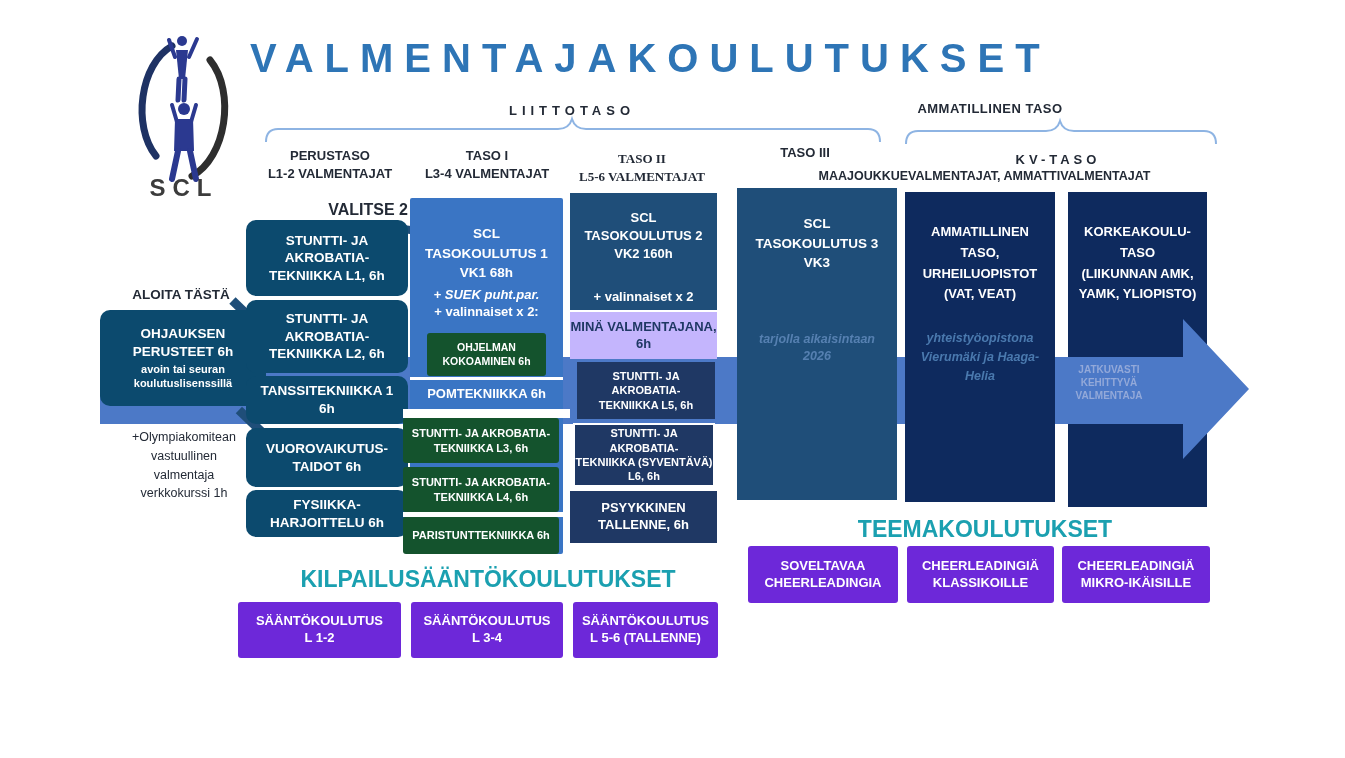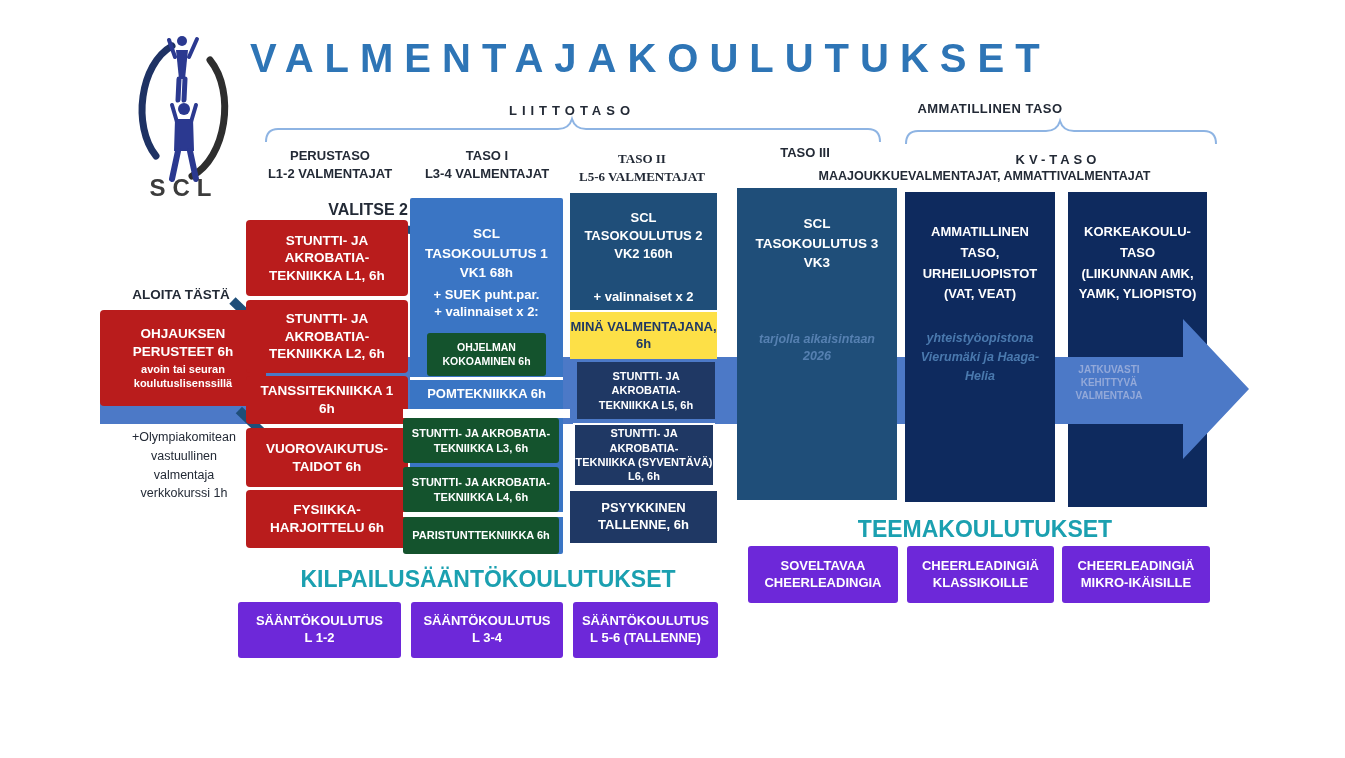--- a/index.html
+++ b/index.html
@@ -12,28 +12,28 @@
   .ctr { text-align:center; }
   .dark { color:#232A36; }
   .bold { font-weight:bold; }
   
   .box {
     position:absolute; display:flex; flex-direction:column;
     align-items:center; justify-content:center; text-align:center;
     white-space:pre-line; font-weight:bold; color:#fff; z-index:3;
     box-sizing:border-box; line-height:1.3;
   }
-  .cyan   { background:#b91c1c; border-radius:4px; font-size:13.5px; }
+  .cyan   { background:#0c4a6e; border-radius:10px; font-size:13.5px; }
   .medblue{ background:#3A75C4; }
   .inblue { background:#14532d; border-radius:3px; }
   .steel  { background:#1F4E79; }
   .navy   { background:#1F3864; }
   .dnavy  { background:#0E2A5E; }
   .teal   { background:#6d28d9; border-radius:3px; font-size:13px; }
-  .whitebox { background:#fde047; color:#1F3864; }
+  .whitebox { background:#c4b5fd; color:#1F3864; }
   .hline { line-height:1.35; }
   .teal-heading { position:absolute; text-align:center; font-weight:bold; color:#1BA0B0; font-size:23px; z-index:3; }
   .colhead { position:absolute; text-align:center; font-weight:bold; color:#232A36; font-size:13px; z-index:3; line-height:1.4; }
   .note-italic { font-style:italic; font-weight:bold; }
   .connector { position:absolute; background:#1F4E79; z-index:2; }
   .title {
     position:absolute; left:250px; top:36px; width:800px;
     font-size:40px; font-weight:bold; color:#2E75B6; letter-spacing:11px; z-index:3;
   }
   .arrow-label {
@@ -122,28 +122,28 @@
   <div class="box cyan" style="left:246px; top:220px; width:162px; height:76px;">STUNTTI- JA
 AKROBATIA-
 TEKNIIKKA L1, 6h</div>
   <div class="box cyan" style="left:246px; top:300px; width:162px; height:73px;">STUNTTI- JA
 AKROBATIA-
 TEKNIIKKA L2, 6h</div>
   <div class="box cyan" style="left:246px; top:376px; width:162px; height:48px;">TANSSITEKNIIKKA 1
 6h</div>
   <div class="box cyan" style="left:246px; top:428px; width:162px; height:59px;">VUOROVAIKUTUS-
 TAIDOT 6h</div>
-  <div class="box cyan" style="left:246px; top:490px; width:162px; height:58px;">FYSIIKKA-
+  <div class="box cyan" style="left:246px; top:490px; width:162px; height:47px;">FYSIIKKA-
 HARJOITTELU 6h</div>
 
   <div class="box medblue" style="left:410px; top:198px; width:153px; height:356px; justify-content:flex-start; border-radius:2px;">
     <div class="pre" style="margin-top:26px; font-size:13.5px; line-height:1.45;">SCL
 TASOKOULUTUS 1
 VK1 68h</div>
-    <div style="margin-top:4px; font-size:13px;">+ SUEK puht.par.</div>
+    <div style="margin-top:4px; font-size:13px;font-style:italic;">+ SUEK puht.par.</div>
     <div style="font-size:13px;">+ valinnaiset x 2:</div>
     <div class="box inblue" style="left:17px; top:135px; width:119px; height:43px; font-size:10.5px;">OHJELMAN
 KOKOAMINEN 6h</div>
     <div class="abs" style="left:0; top:179px; width:153px; height:3px; background:#fff;"></div>
     <div class="box" style="left:0; top:182px; width:153px; height:29px; font-size:13px; background:transparent;">POMTEKNIIKKA 6h</div>
     <div class="abs" style="left:-7px; top:211px; width:167px; height:9px; background:#fff;"></div>
     <div class="box inblue" style="left:-7px; top:220px; width:156px; height:45px; font-size:11px;">STUNTTI- JA AKROBATIA-
 TEKNIIKKA L3, 6h</div>
     <div class="box inblue" style="left:-7px; top:269px; width:156px; height:45px; font-size:11px;">STUNTTI- JA AKROBATIA-
 TEKNIIKKA L4, 6h</div>

